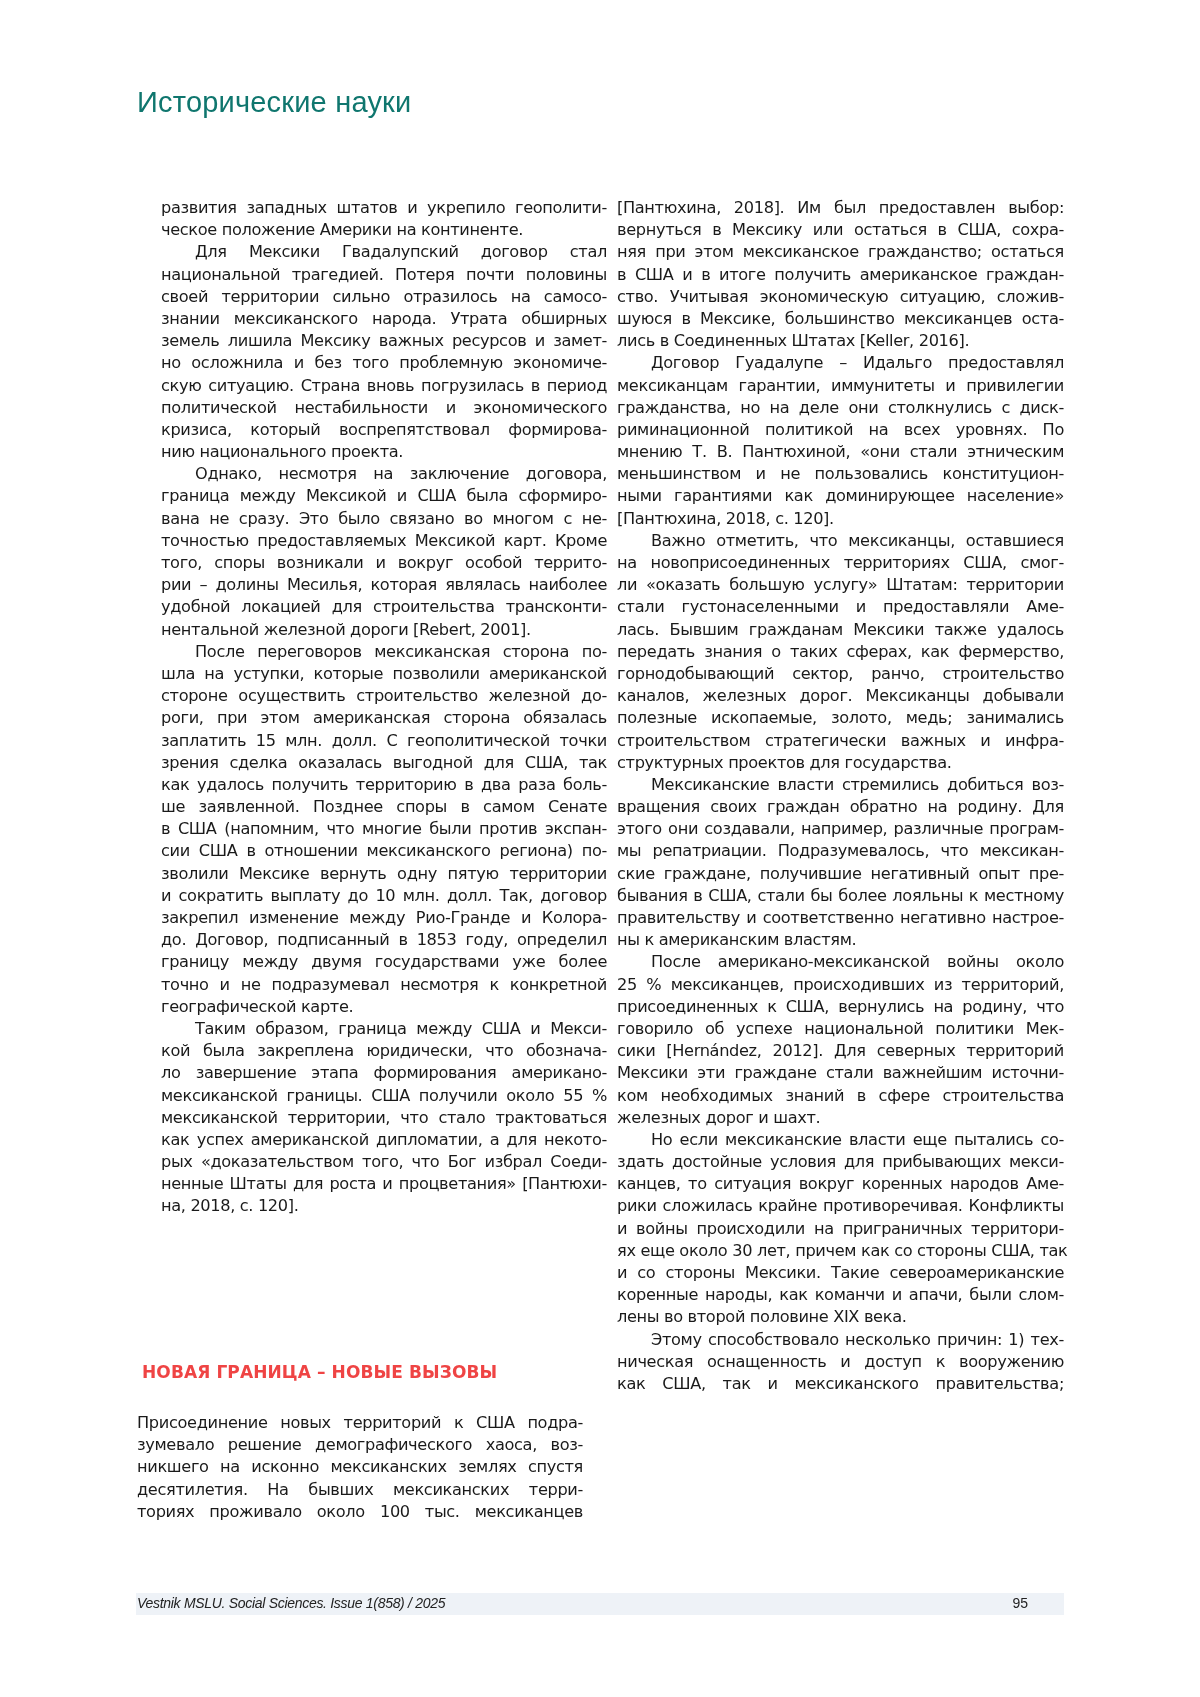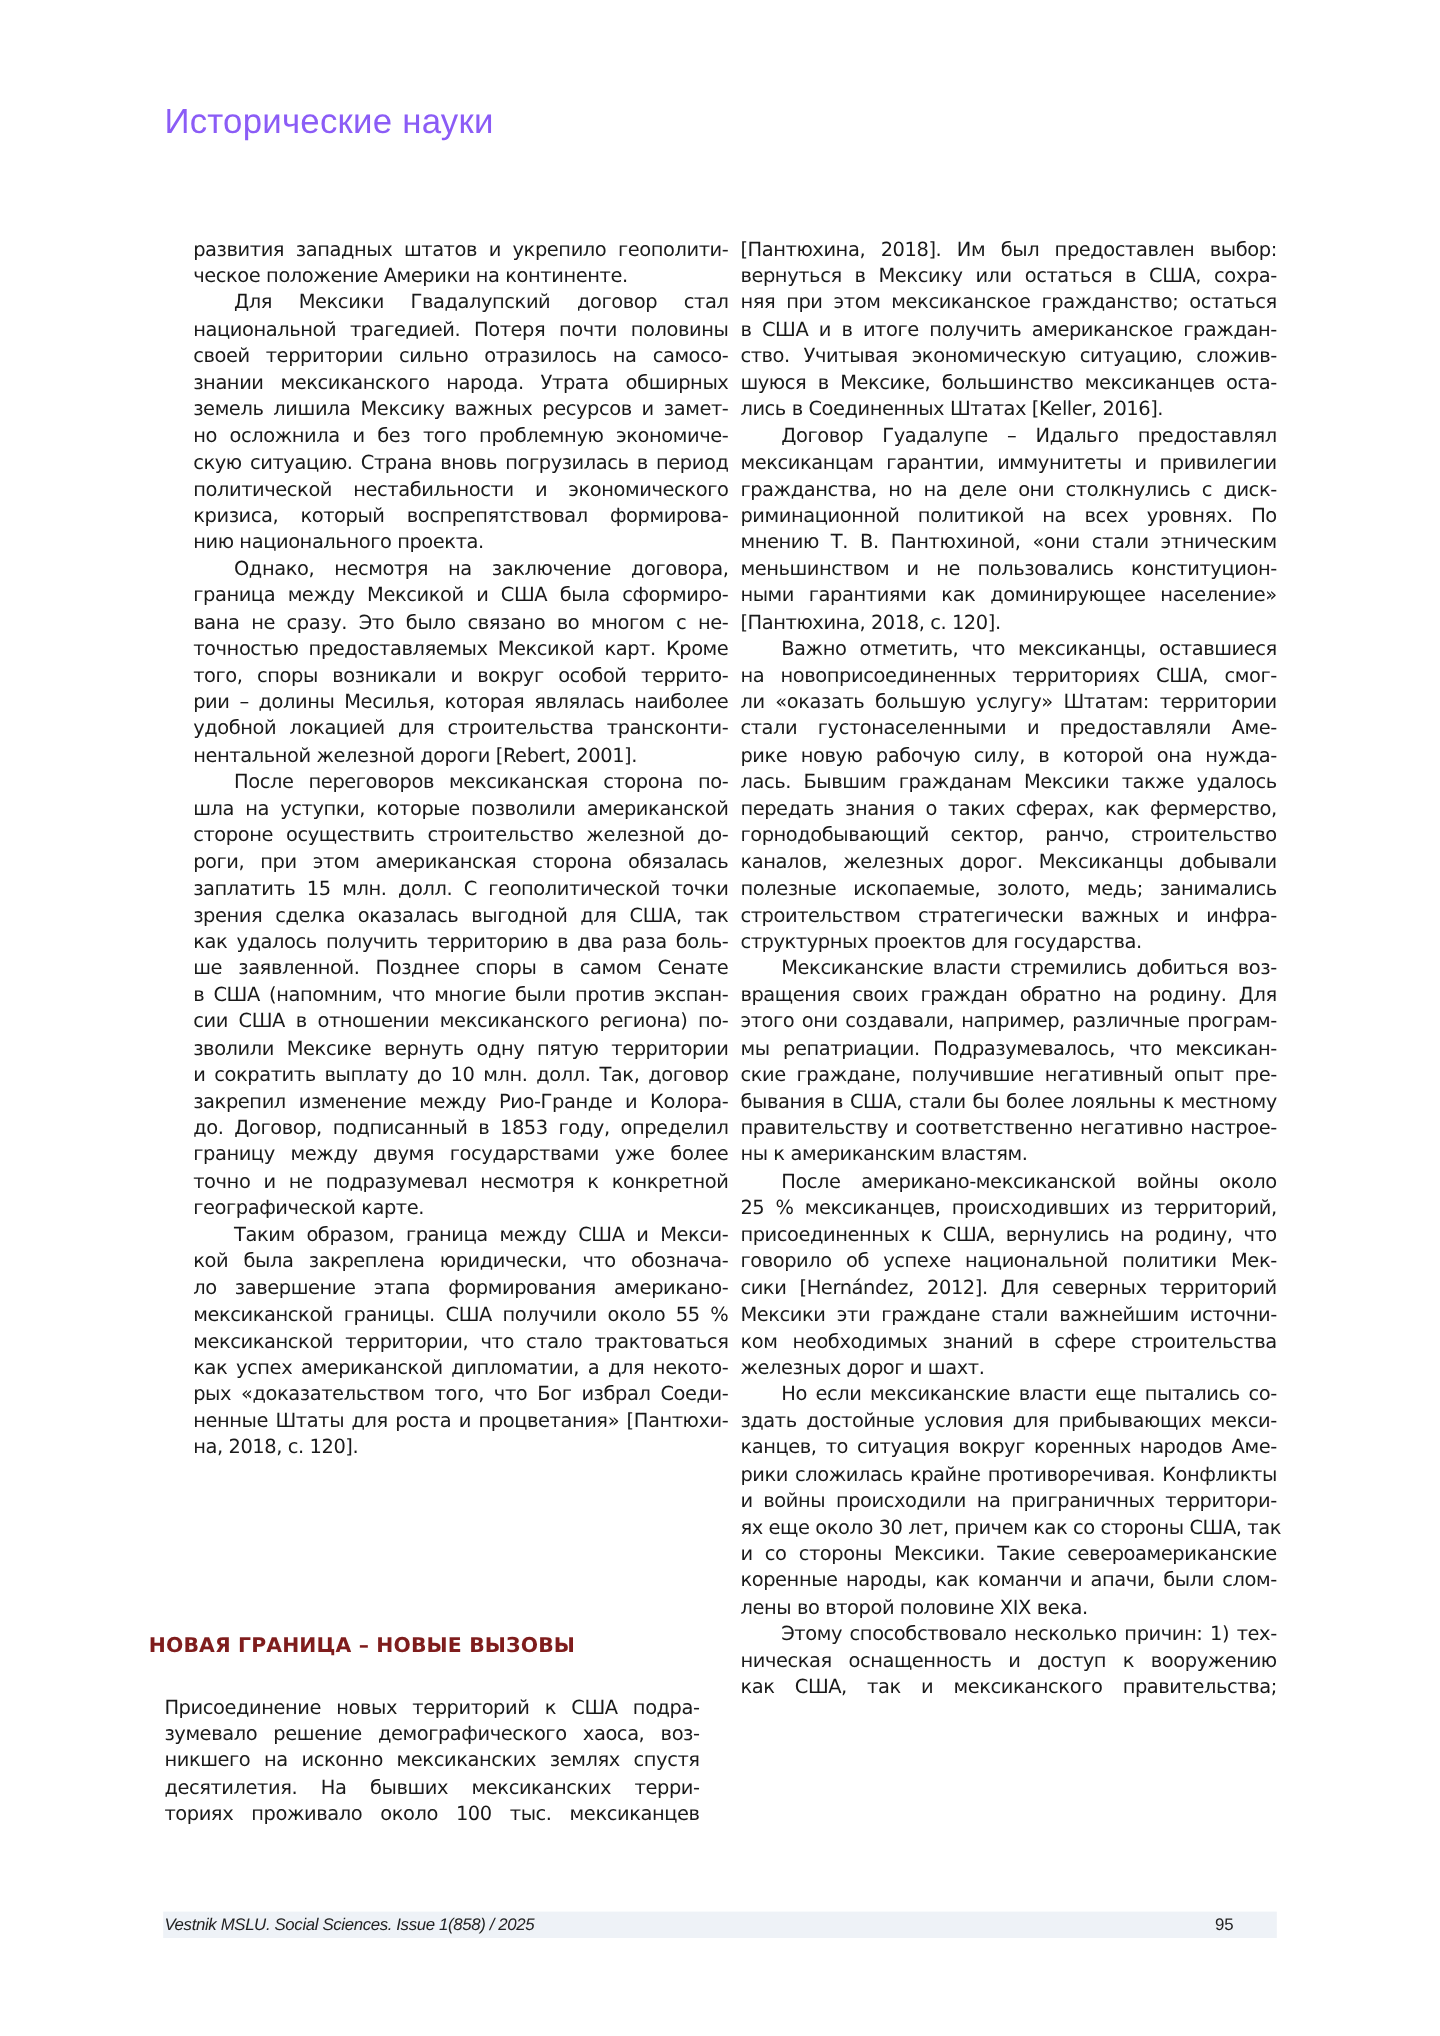--- a/index.html
+++ b/index.html
@@ -1,29 +1,29 @@
 <!DOCTYPE html>
 <html><head>
 <meta charset="utf-8">
 <style>
   html, body { margin: 0; padding: 0; background: #ffffff; }
   body { width: 1200px; height: 1697px; position: relative; overflow: hidden;
          font-family: "DejaVu Sans", "Liberation Sans", sans-serif; color: #1a1a1a; }
   .running-head { position: absolute; left: 137px; top: 86px; font-size: 29px;
-                  color: #8b5cf6; font-family: "Liberation Sans", sans-serif; letter-spacing: 0.2px; }
+                  color: #0f766e; font-family: "Liberation Sans", sans-serif; letter-spacing: 0.2px; }
   .col { position: absolute; top: 197px; width: 446px; }
   .col-left { left: 137px; margin-left: 24px; }
   .col-right { left: 617px; width: 447px; }
   .ln { display: block; font-size: 16.2px; line-height: 22.2px; height: 22.2px;
         text-align: justify; text-align-last: justify; white-space: nowrap; overflow: visible;
         letter-spacing: -0.35px; word-spacing: 0px; }
   .ln.last { text-align-last: left; }
   .ln.indent { text-indent: 34px; }
-  .section-heading { position: absolute; left: 124px; top: 1362px; font-size: 17px; font-weight: bold;
-                     color: #7f1d1d; font-family: "DejaVu Sans", sans-serif; letter-spacing: 0.1px; }
+  .section-heading { position: absolute; left: 142px; top: 1362px; font-size: 17px; font-weight: bold;
+                     color: #ef4444; font-family: "DejaVu Sans", sans-serif; letter-spacing: 0.1px; }
   .col-left-2 { position: absolute; left: 137px; top: 1412px; width: 446px; }
   .footer-band { position: absolute; left: 136px; top: 1593px; width: 928px; height: 22px; background: #eef2f7; }
   .footer-journal { position: absolute; left: 137px; top: 1595px; font-size: 14px; font-style: italic;
                     color: #222; font-family: "Liberation Sans", sans-serif; letter-spacing: -0.3px; text-align: right; }
   .footer-page { position: absolute; left: 1004px; top: 1595px; font-size: 14px; color: #222;
                  font-family: "Liberation Sans", sans-serif; width: 24px; text-align: right; }
 </style>
 </head>
 <body>
 
@@ -100,21 +100,20 @@
     <span class="ln">гражданства, но на деле они столкнулись с диск-</span>
     <span class="ln">риминационной политикой на всех уровнях. По</span>
     <span class="ln">мнению Т. В. Пантюхиной, «они стали этническим</span>
     <span class="ln">меньшинством и не пользовались конституцион-</span>
     <span class="ln">ными гарантиями как доминирующее население»</span>
     <span class="ln last">[Пантюхина, 2018, с. 120].</span>
     <span class="ln indent">Важно отметить, что мексиканцы, оставшиеся</span>
     <span class="ln">на новоприсоединенных территориях США, смог-</span>
     <span class="ln">ли «оказать большую услугу» Штатам: территории</span>
     <span class="ln">стали густонаселенными и предоставляли Аме-</span>
-    <span class="ln">рике новую рабочую силу, в которой она нужда-</span>
     <span class="ln">лась. Бывшим гражданам Мексики также удалось</span>
     <span class="ln">передать знания о таких сферах, как фермерство,</span>
     <span class="ln">горнодобывающий сектор, ранчо, строительство</span>
     <span class="ln">каналов, железных дорог. Мексиканцы добывали</span>
     <span class="ln">полезные ископаемые, золото, медь; занимались</span>
     <span class="ln">строительством стратегически важных и инфра-</span>
     <span class="ln last">структурных проектов для государства.</span>
     <span class="ln indent">Мексиканские власти стремились добиться воз-</span>
     <span class="ln">вращения своих граждан обратно на родину. Для</span>
     <span class="ln">этого они создавали, например, различные програм-</span>

